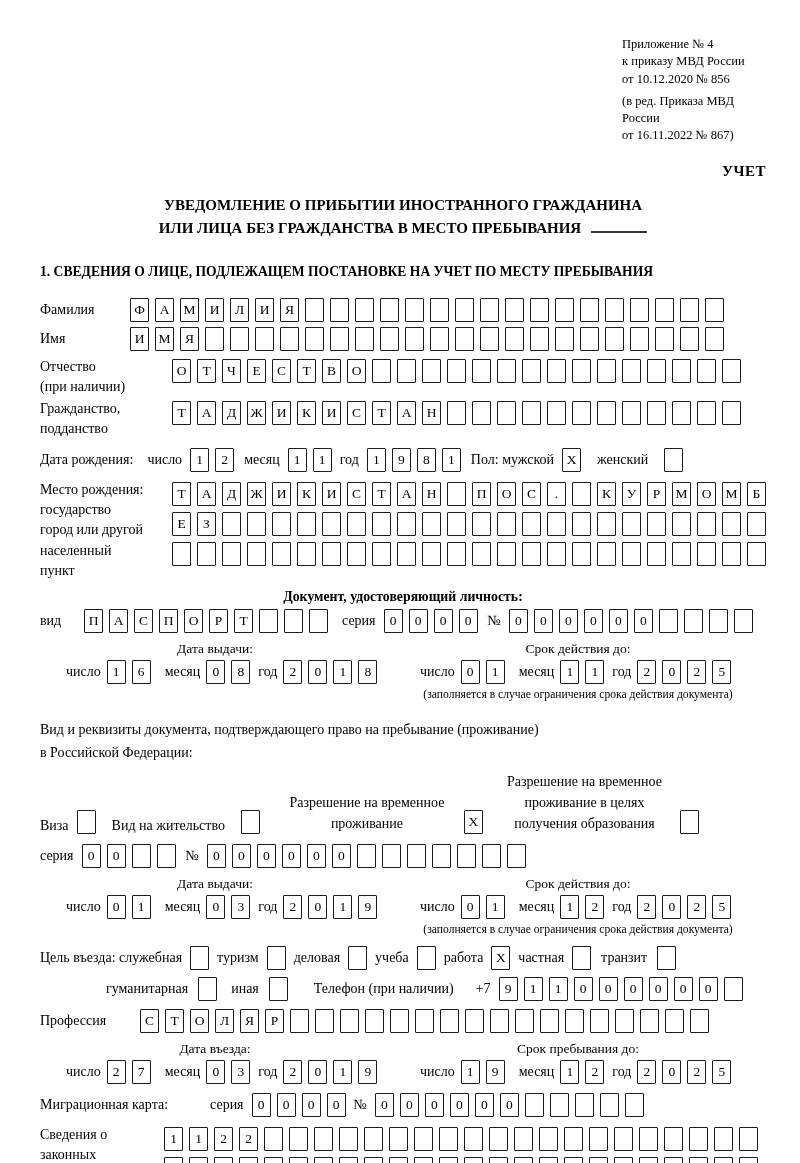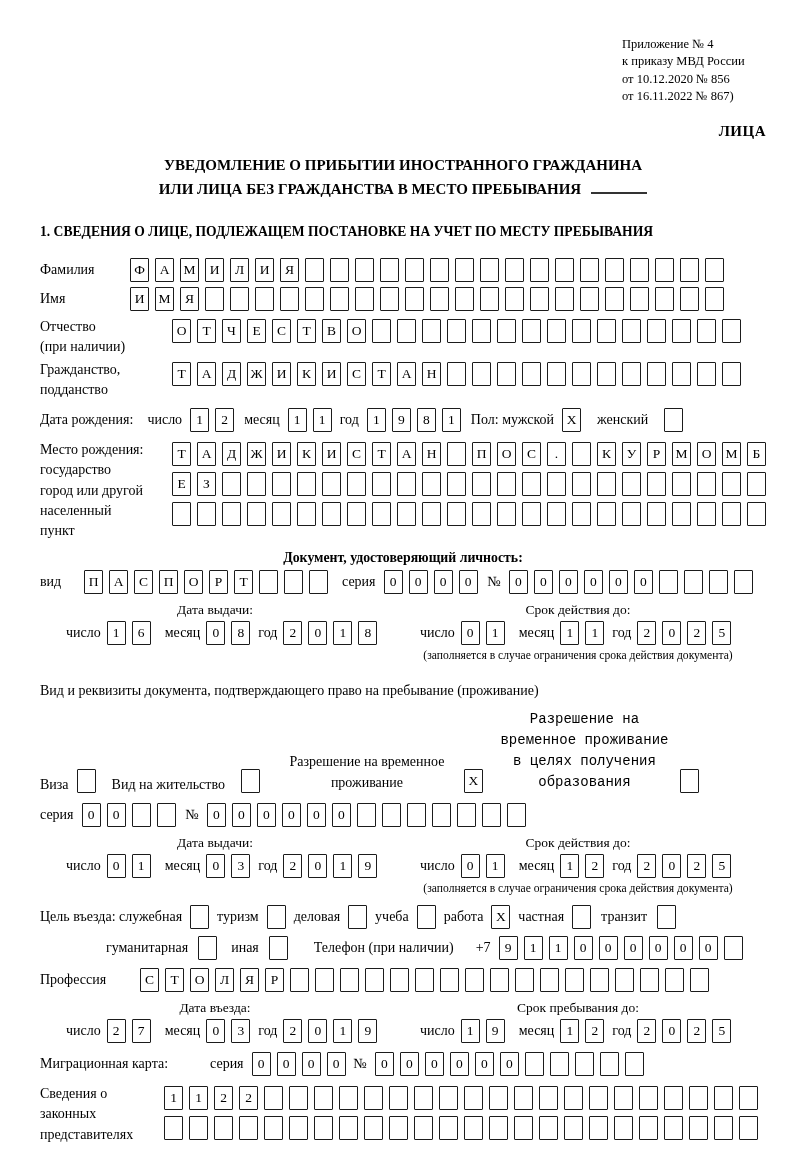--- a/index.html
+++ b/index.html
@@ -49,24 +49,25 @@
 </style>
 </head>
 <body>
 
 <div class="page">
 
   <div class="annex">
     <div>Приложение № 4</div>
     <div>к приказу МВД России</div>
     <div>от 10.12.2020 № 856</div>
+    <div class="grp2">(в ред. Приказа МВД России</div>
     <div>от 16.11.2022 № 867)</div>
   </div>
 
-  <div class="forma">ЛИЦА</div>
+  <div class="forma">УЧЕТ</div>
 
   <div class="title">
     <div>УВЕДОМЛЕНИЕ О ПРИБЫТИИ ИНОСТРАННОГО ГРАЖДАНИНА</div>
     <div><span>ИЛИ ЛИЦА БЕЗ ГРАЖДАНСТВА В МЕСТО ПРЕБЫВАНИЯ</span><span class="blank-line"></span></div>
   </div>
 
   <div class="sec-head">1. СВЕДЕНИЯ О ЛИЦЕ, ПОДЛЕЖАЩЕМ ПОСТАНОВКЕ НА УЧЕТ ПО МЕСТУ ПРЕБЫВАНИЯ</div>
 
   <div class="row" style="margin-top:18px;">
     <span class="lbl lblcol w90">Фамилия</span>
@@ -391,36 +392,37 @@
             <span class="cell">2</span>
             <span class="cell">5</span>
           </span>
       </div>
       <div class="dg-note">(заполняется в случае ограничения срока действия документа)</div>
     </div>
   </div>
 
   <div class="intro">
     <div>Вид и реквизиты документа, подтверждающего право на пребывание (проживание)</div>
+    <div>в Российской Федерации:</div>
   </div>
 
   <div class="opts">
     <span class="lbl" style="margin-top:4px;">Виза</span>
     <span class="cells cb">
         <span class="cell"></span>
       </span>
     <span class="lbl" style="margin-top:4px;margin-left:6px;">Вид на жительство</span>
     <span class="cells cb" style="margin-left:16px;">
         <span class="cell"></span>
       </span>
     <span class="opt-label-multi" style="width:178px;margin-left:8px;">Разрешение на временное проживание</span>
     <span class="cells cb">
         <span class="cell">X</span>
       </span>
-    <span class="opt-label-multi" style="width:175px;margin-left:4px;font-family:Liberation Mono, monospace;">Разрешение на временное проживание в целях получения образования</span>
+    <span class="opt-label-multi" style="width:175px;margin-left:4px;">Разрешение на временное проживание в целях получения образования</span>
     <span class="cells cb" style="margin-right:0;">
         <span class="cell"></span>
       </span>
   </div>
 
   <div class="row" style="margin-top:10px;">
     <span class="lbl">серия</span>
     <span class="cells ml8">
         <span class="cell">0</span>
         <span class="cell">0</span>

